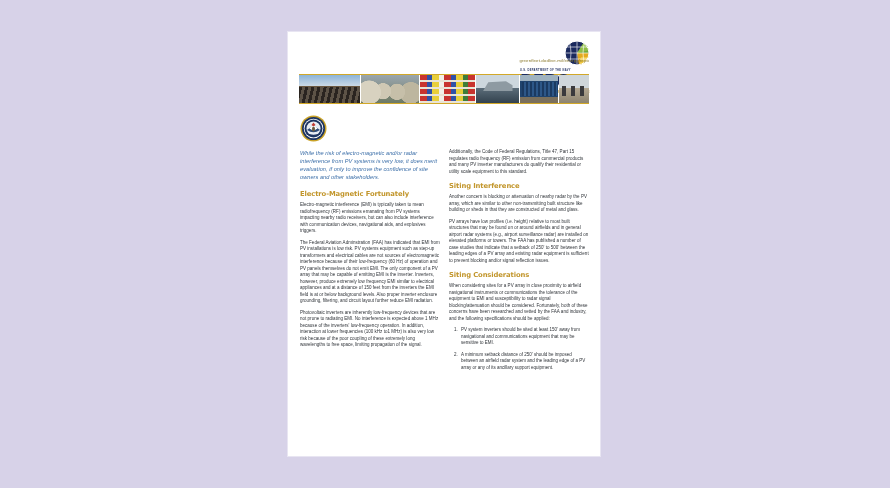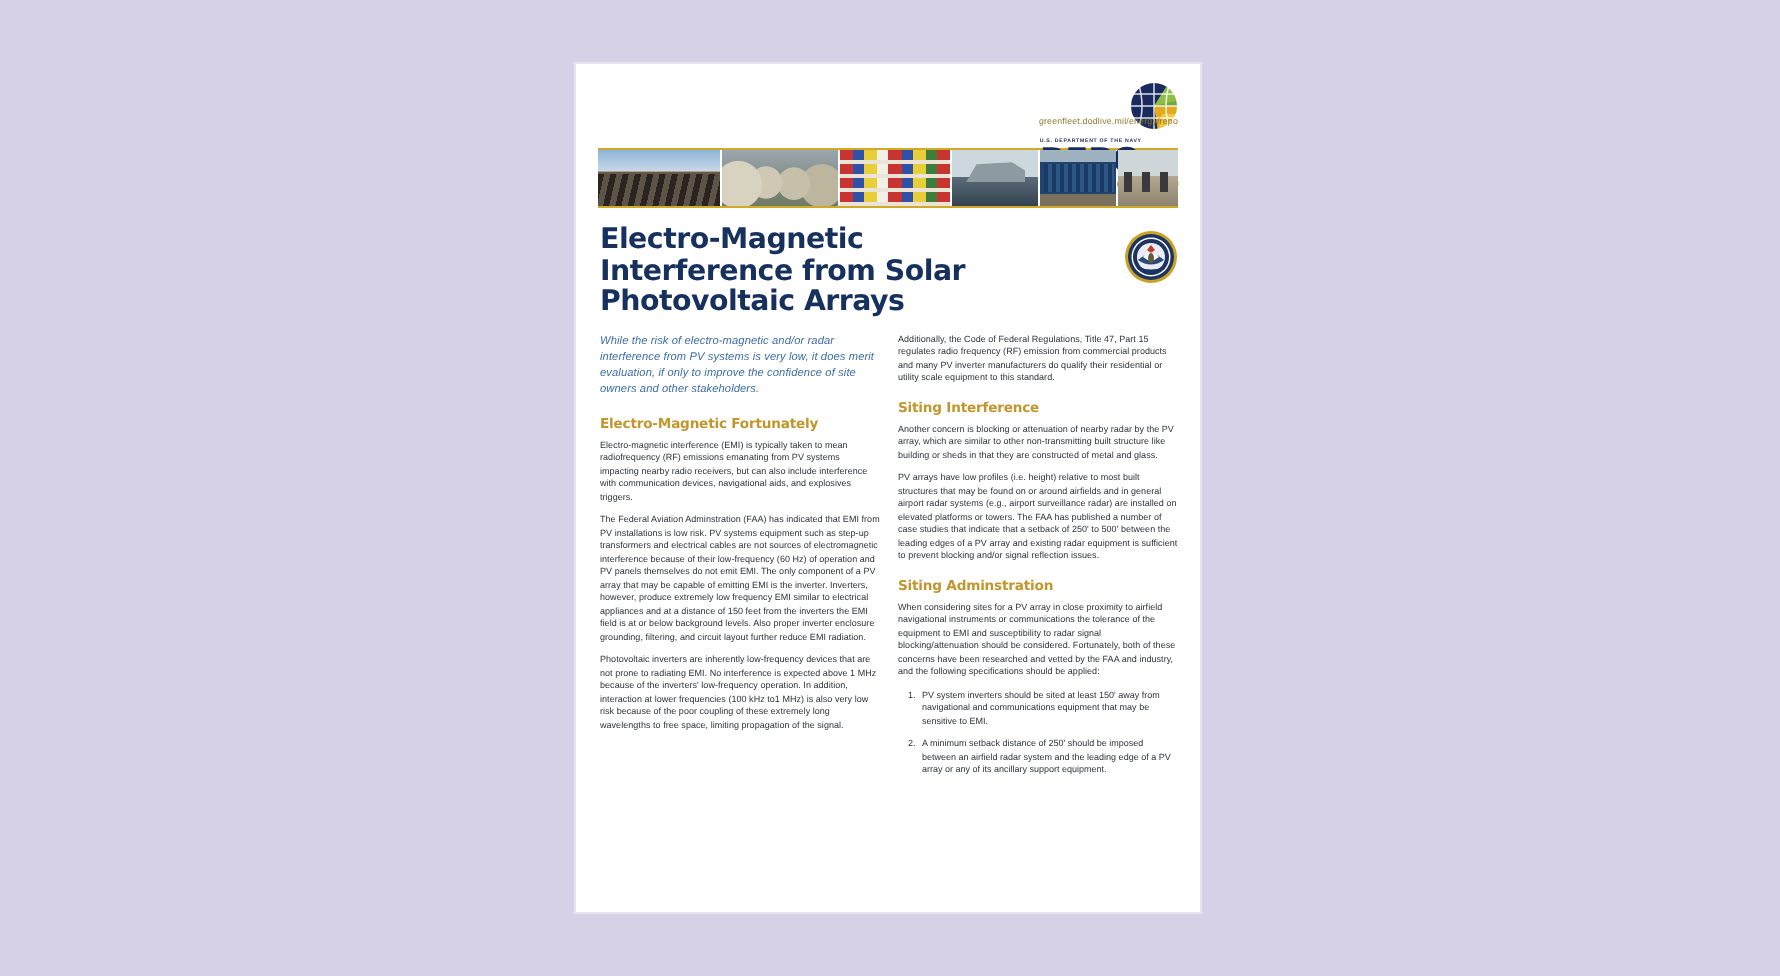--- a/index.html
+++ b/index.html
@@ -158,21 +158,20 @@
     <div class="banner">
       <div class="pane p1"></div>
       <div class="pane p2"></div>
       <div class="pane p3"></div>
       <div class="pane p4"></div>
       <div class="pane p5"></div>
       <div class="pane p6"></div>
     </div>
 
     <div class="title-block">
-      <div class="doc-title">Electro-Magnetic Interference from Solar Photovoltaic Arrays</div>
       <div class="seal">
         <svg viewBox="0 0 54 54" width="27" height="27" aria-hidden="true">
           <circle cx="27" cy="27" r="26" fill="#c9a227"></circle>
           <circle cx="27" cy="27" r="23" fill="#1d3461"></circle>
           <circle cx="27" cy="27" r="19.5" fill="#ffffff"></circle>
           <circle cx="27" cy="27" r="18" fill="#1d3461"></circle>
           <circle cx="27" cy="27" r="14" fill="#e9edf3"></circle>
           <path d="M27 15 l4 5 -4 3 -4 -3z" fill="#c23b32"></path>
           <path d="M14 30 q13 -12 26 0 q-13 9 -26 0z" fill="#2d4a77"></path>
           <path d="M19 27 q8 -9 16 0 q-8 7 -16 0z" fill="#ffffff"></path>
@@ -194,21 +193,21 @@
         <p class="body">Photovoltaic inverters are inherently low-frequency devices that are not prone to radiating EMI. No interference is expected above 1 MHz because of the inverters' low-frequency operation. In addition, interaction at lower frequencies (100 kHz to1 MHz) is also very low risk because of the poor coupling of these extremely long wavelengths to free space, limiting propagation of the signal.</p>
       </div>
 
       <div class="col rcol">
         <p class="body lead">Additionally, the Code of Federal Regulations, Title 47, Part 15 regulates radio frequency (RF) emission from commercial products and many PV inverter manufacturers do qualify their residential or utility scale equipment to this standard.</p>
 
         <h2 class="sec">Siting Interference</h2>
         <p class="body">Another concern is blocking or attenuation of nearby radar by the PV array, which are similar to other non-transmitting built structure like building or sheds in that they are constructed of metal and glass.</p>
         <p class="body">PV arrays have low profiles (i.e. height) relative to most built structures that may be found on or around airfields and in general airport radar systems (e.g., airport surveillance radar) are installed on elevated platforms or towers. The FAA has published a number of case studies that indicate that a setback of 250' to 500' between the leading edges of a PV array and existing radar equipment is sufficient to prevent blocking and/or signal reflection issues.</p>
 
-        <h2 class="sec">Siting Adminstration</h2>
+        <h2 class="sec">Siting Considerations</h2>
         <p class="body">When considering sites for a PV array in close proximity to airfield navigational instruments or communications the tolerance of the equipment to EMI and susceptibility to radar signal blocking/attenuation should be considered. Fortunately, both of these concerns have been researched and vetted by the FAA and industry, and the following specifications should be applied:</p>
 
         <ol class="specs">
           <li>PV system inverters should be sited at least 150' away from navigational and communications equipment that may be sensitive to EMI.</li>
           <li>A minimum setback distance of 250' should be imposed between an airfield radar system and the leading edge of a PV array or any of its ancillary support equipment.</li>
         </ol>
       </div>
     </div>
   </div>
 </div>

